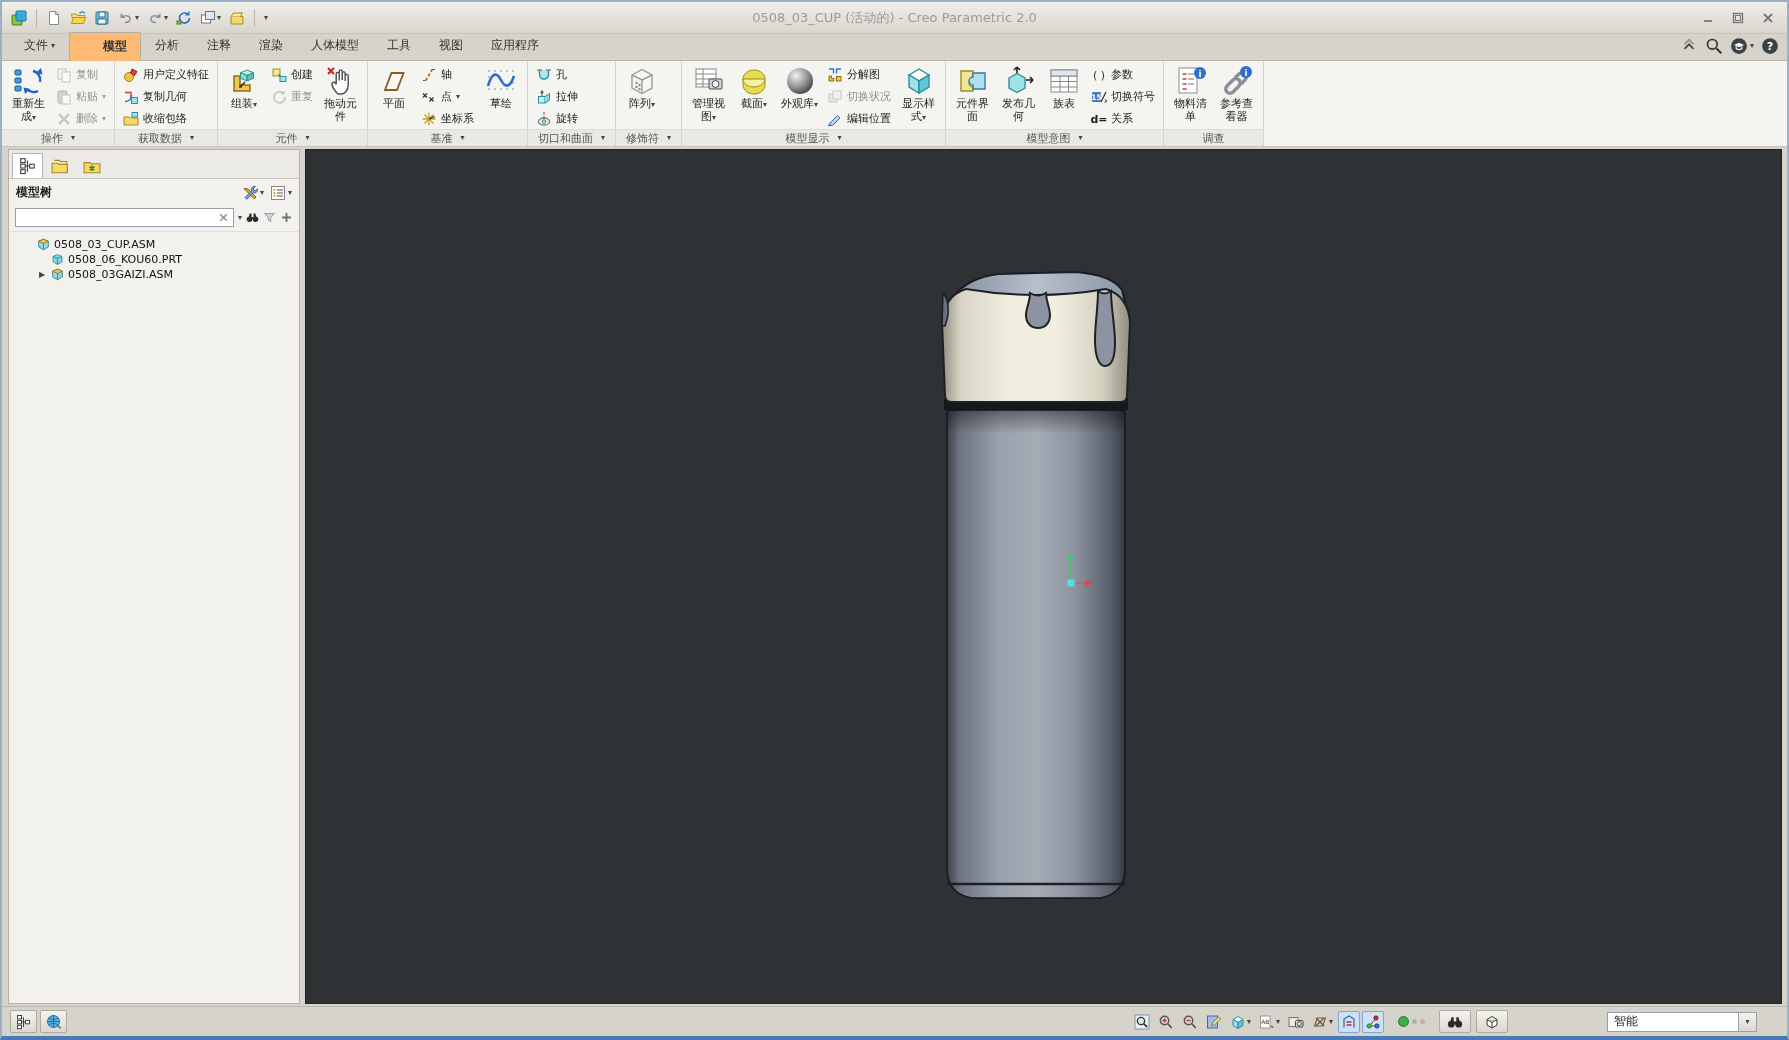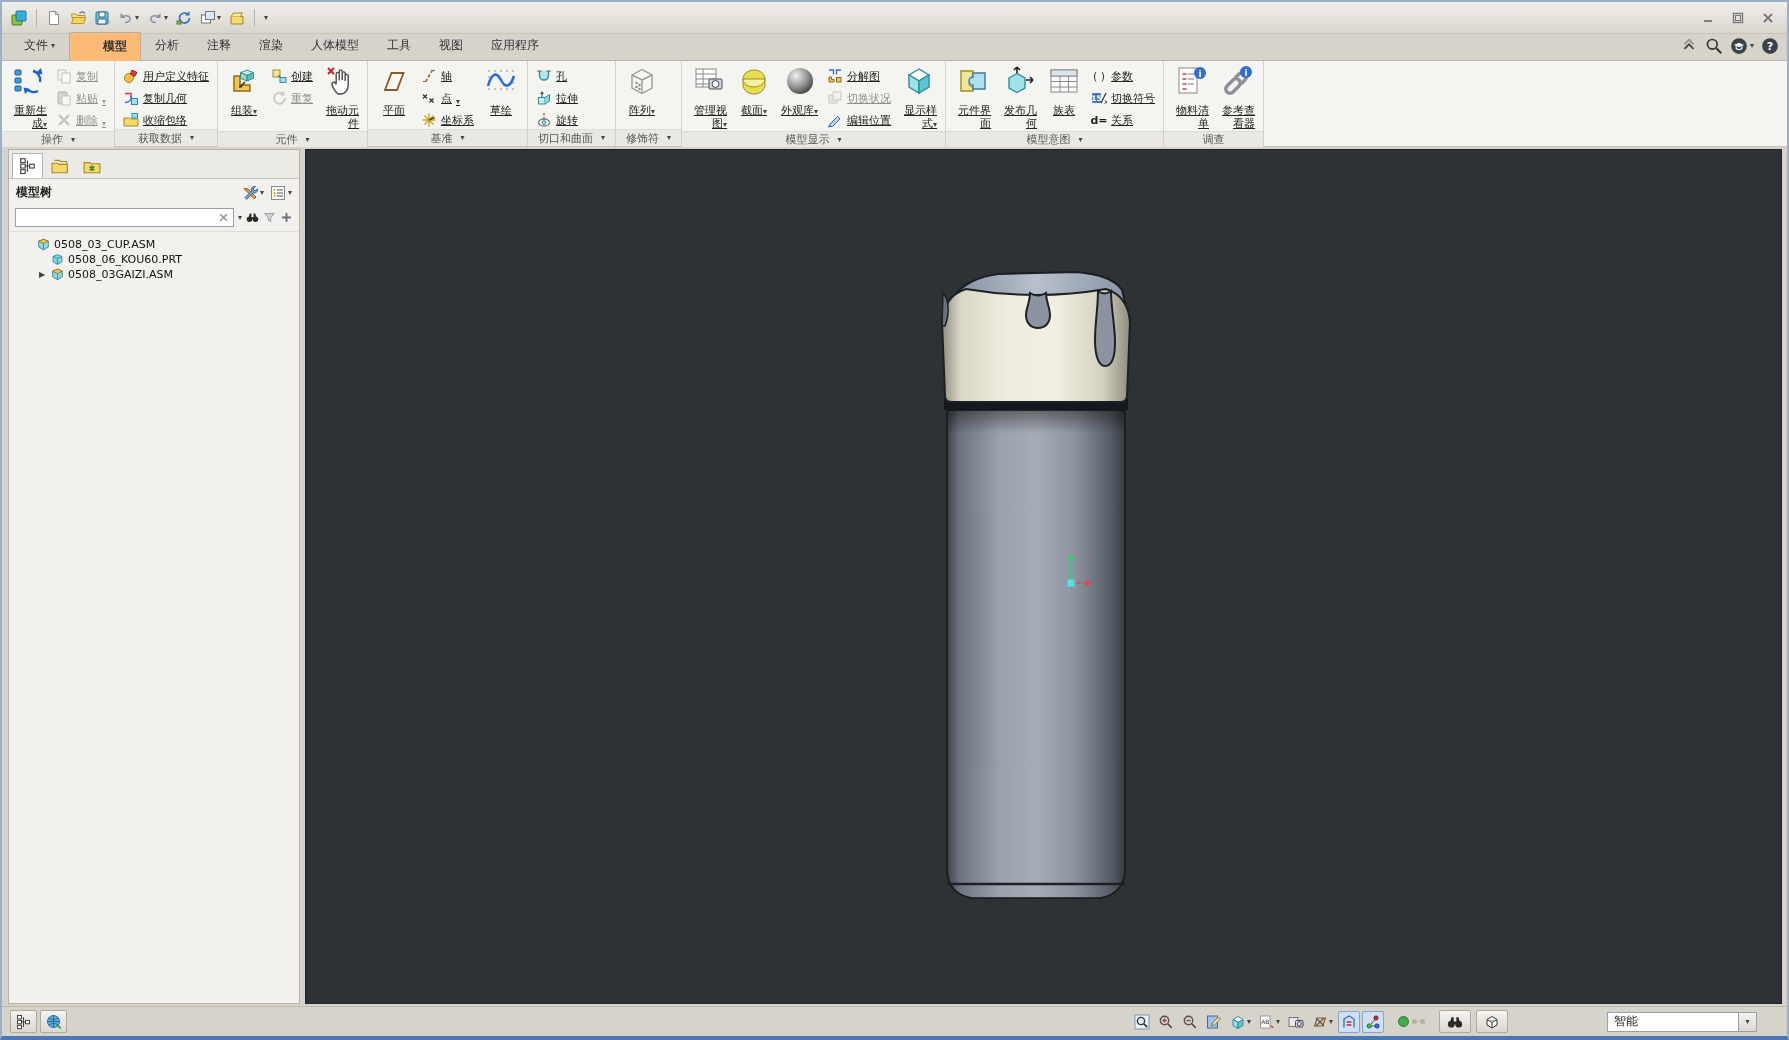--- a/index.html
+++ b/index.html
@@ -21,23 +21,23 @@
 .tab.active{background:#fdba74;border-color:#b3b0a8;border-radius:2px 2px 0 0;margin-bottom:-1px;font-weight:bold;padding-left:33px;}
 .corner{position:absolute;right:8px;top:3px;display:flex;gap:7px;align-items:center;}
 .cbtn{display:flex;align-items:center;gap:2px;}
 
 
 .ribbon{background:#f4f4f1;display:flex;align-items:stretch;border-bottom:1px solid #c6c4bd;height:86px;flex:none;}
 .rb-group{display:flex;flex-direction:column;border-right:1px solid #d4d2cb;}
 .rb-content{flex:1;display:flex;align-items:flex-start;padding:3px 5px 0;gap:3px;}
 .rb-foot{height:17px;background:#e9e8e3;border-top:1px solid #dedcd6;font-size:11px;color:#555;display:flex;align-items:center;justify-content:center;gap:8px;padding:0 10px;white-space:nowrap;}
 .rb-big{display:flex;flex-direction:column;align-items:center;padding:1px 3px;border-radius:2px;min-width:42px;}
-.rb-big-label{font-size:11px;line-height:1.15;text-align:right;color:#222;max-width:37px;word-break:break-all;margin-top:8px;text-decoration:underline;}
+.rb-big-label{font-size:11px;line-height:1.15;text-align:center;color:#222;max-width:37px;word-break:break-all;margin-top:1px;}
 .rb-col{display:flex;flex-direction:column;gap:1px;}
-.rb-small{display:flex;align-items:flex-end;gap:4px;font-size:11px;color:#222;padding:1px 3px;height:21px;border-radius:2px;white-space:nowrap;text-decoration:underline;}
+.rb-small{display:flex;align-items:center;gap:4px;font-size:11px;color:#222;padding:1px 3px;height:21px;border-radius:2px;white-space:nowrap;}
 .disabled{opacity:.48;filter:grayscale(1);}
 .dd{font-size:8px;color:#444;line-height:1;}
 
 
 .ic{display:inline-flex;align-items:center;justify-content:center;}
 .ic svg{width:100%;height:100%;display:block;}
 .ic16{width:16px;height:16px;}
 .ic18{width:18px;height:18px;}
 .ic32{width:32px;height:32px;}
 .ic13{width:13px;height:13px;}
@@ -161,20 +161,21 @@
               <path d="M2 6.5h12V14H2z" fill="#f5d96b" stroke="#a8862a"></path>
               <path d="M2 6.5l2.5-3.5h9l-2 3.5" fill="#fbe98e" stroke="#a8862a"></path>
             </svg>
           </span>
         </span>
         <span class="sep"></span>
         <span class="qbtn">
           <span class="dd">▾</span>
         </span>
       </div>
+    <div class="title">0508_03_CUP (活动的) - Creo Parametric 2.0</div>
     <div class="wincontrols">
         <span class="wc">
           <span class="ic ic16">
             <svg viewBox="0 0 16 16">
               <path d="M4 11h8" stroke="#777" stroke-width="1.8"></path>
             </svg>
           </span>
         </span>
         <span class="wc">
           <span class="ic ic16">

